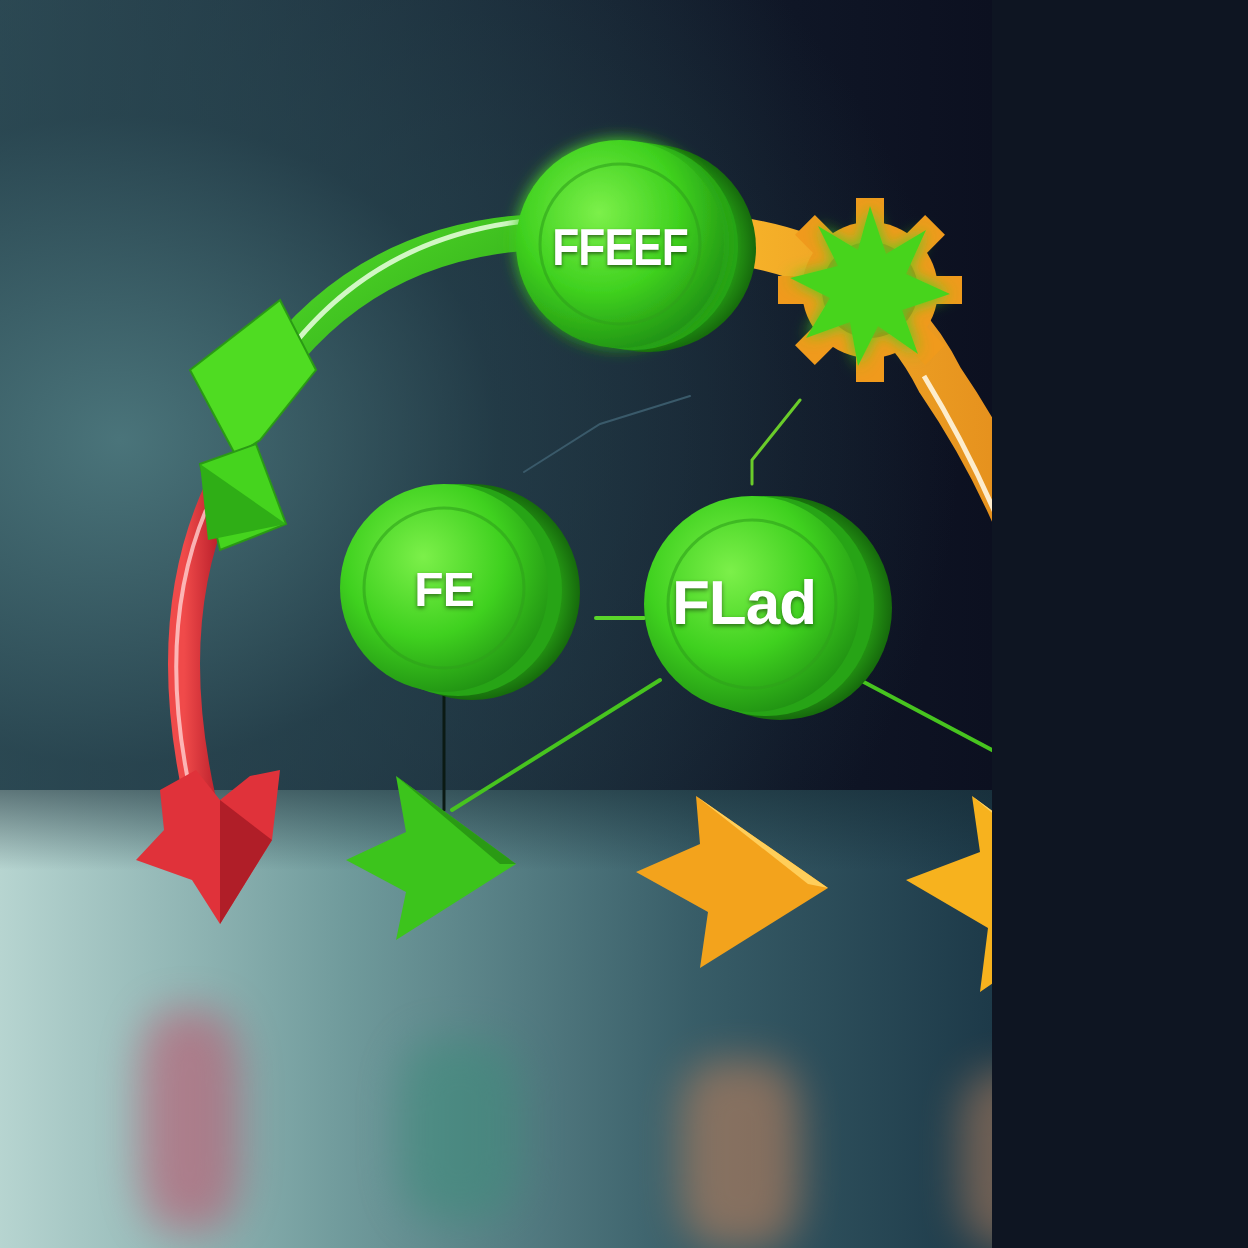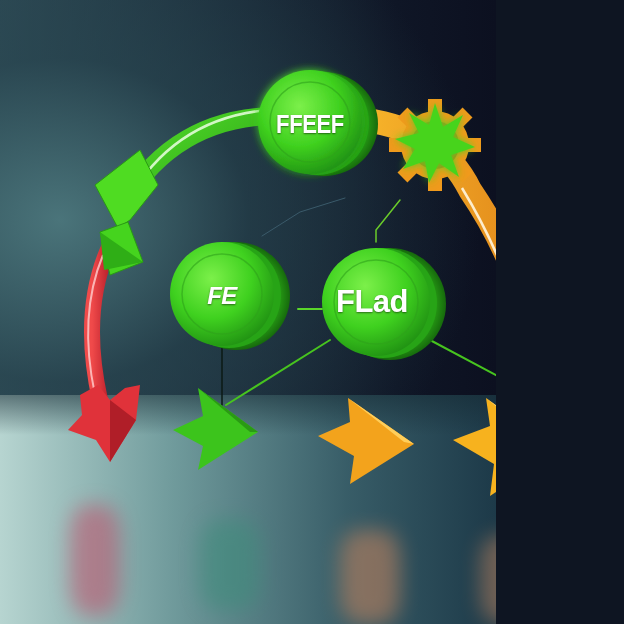--- a/index.html
+++ b/index.html
@@ -160,15 +160,15 @@
       <path d="M 318 436 L 350 422 L 348 398 L 414 444 L 350 484 L 354 456 Z" fill="#f3a31c"></path>
       <path d="M 348 398 L 414 444 L 404 442 Z" fill="#ffce5a"></path>
     </g>
     <g>
       <path d="M 453 440 L 490 426 L 486 398 L 557 450 L 490 496 L 494 464 Z" fill="#f7b21e"></path>
       <path d="M 486 398 L 557 450 L 546 448 Z" fill="#ffd36a"></path>
     </g>
   </svg>
 
   <div class="node-label" style="left:310px; top:124px; font-size:26px; transform:translate(-50%,-50%) scaleX(0.85);">FFEEF</div>
-  <div class="node-label" style="left:222px; top:296px; font-size:24px;font-style:italic;">FE</div>
+  <div class="node-label" style="left:222px; top:296px; font-size:24px;">FE</div>
   <div class="node-label" style="left:372px; top:302px; font-size:31px;">FLad</div>
 </div>
 
 </body></html>

